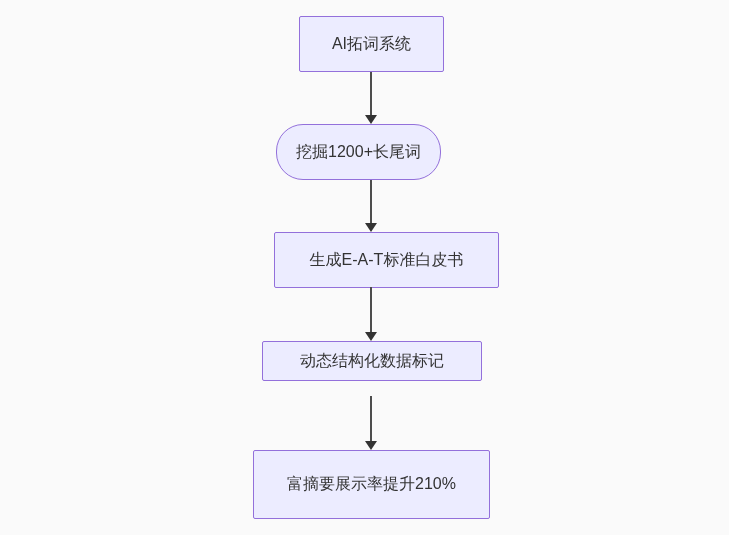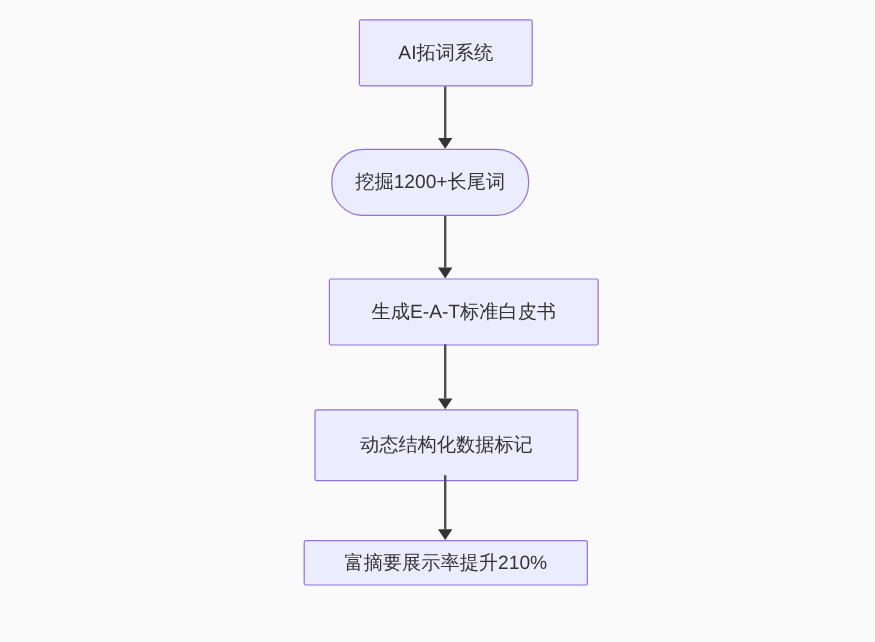--- a/index.html
+++ b/index.html
@@ -28,22 +28,22 @@
     font-size: 16px;
     display: flex;
     align-items: center;
     justify-content: center;
     text-align: left;
     white-space: nowrap;
   }
   .node-1 { left: 299px; top: 16px;  width: 145px; height: 56px; }
   .node-2 { left: 276px; top: 124px; width: 165px; height: 56px; border-radius: 27px; }
   .node-3 { left: 274px; top: 232px; width: 225px; height: 56px; }
-  .node-4 { left: 262px; top: 341px; width: 220px; height: 60px; }
-  .node-5 { left: 253px; top: 450px; width: 237px; height: 38px; }
+  .node-4 { left: 262px; top: 341px; width: 220px; height: 40px; }
+  .node-5 { left: 253px; top: 450px; width: 237px; height: 69px; }
 
   .arrow {
     position: absolute;
     left: 365px;            
     width: 12px;
     display: flex;
     flex-direction: column;
     align-items: center;
   }
   .arrow-1 { top: 72px;  height: 52px; }

